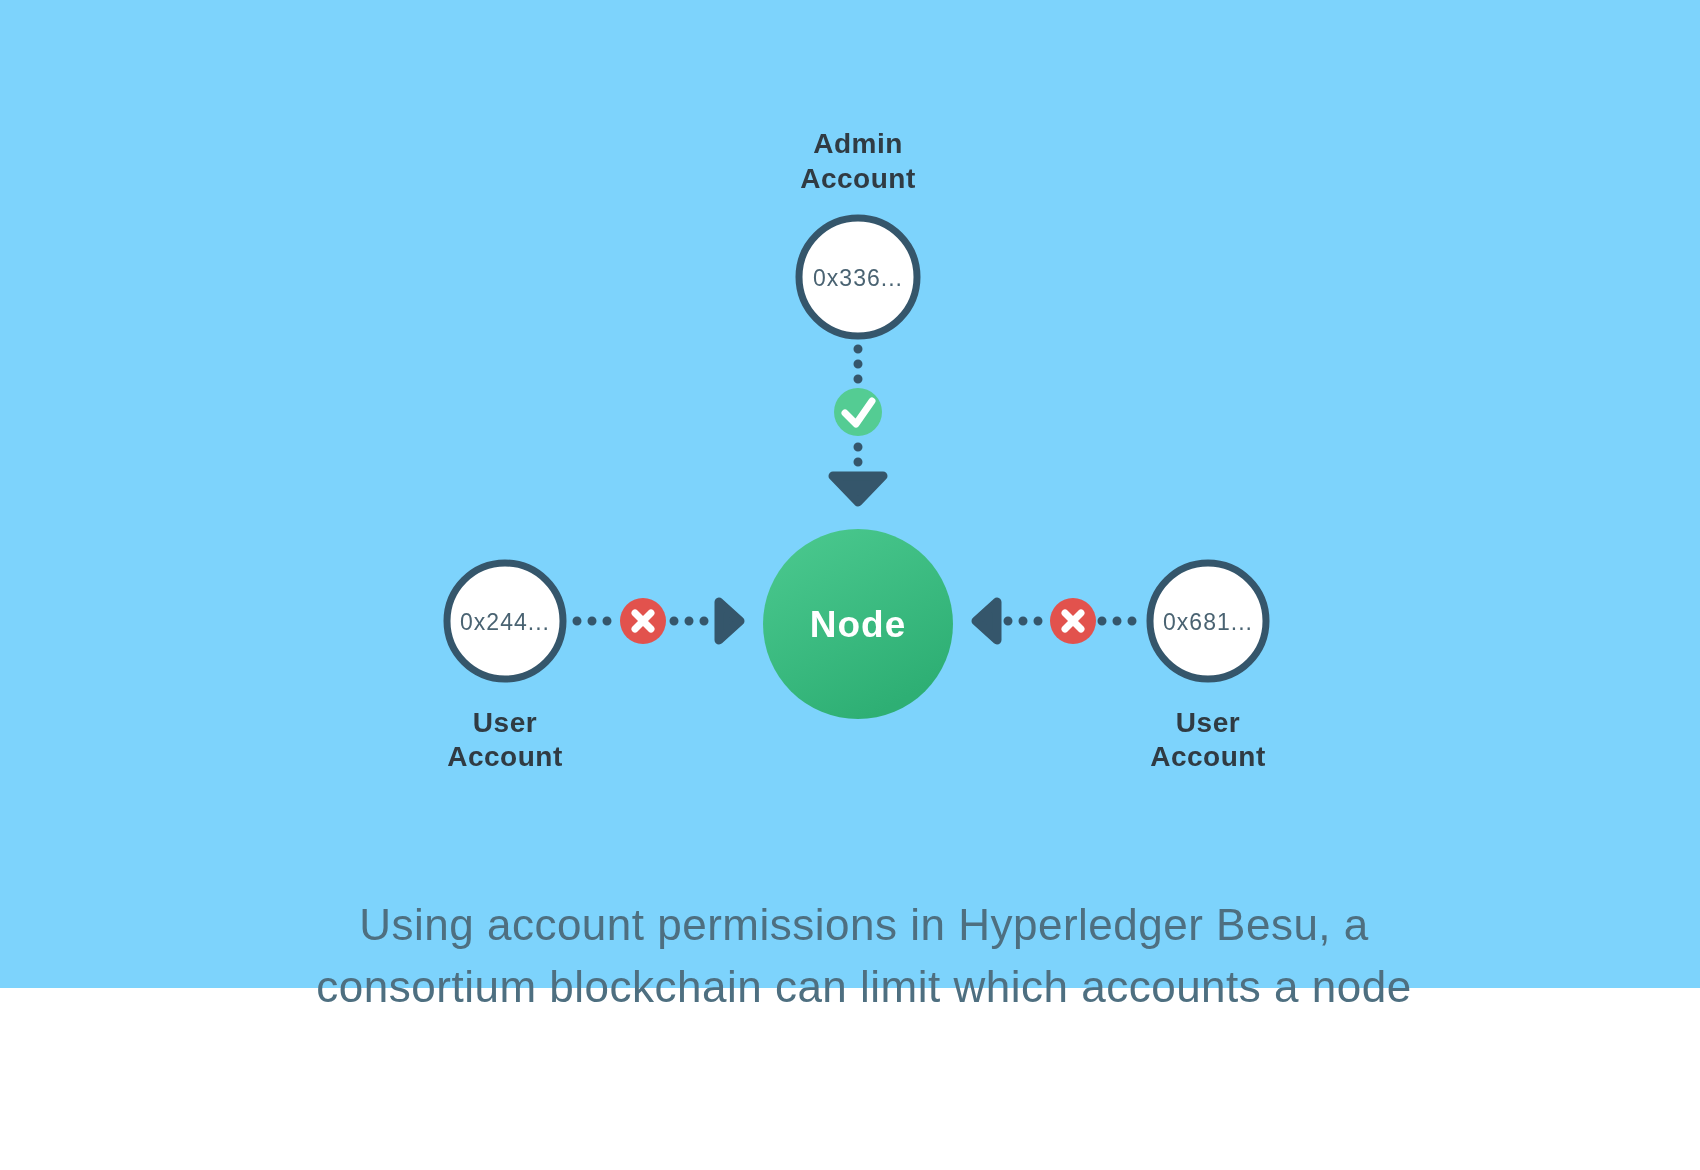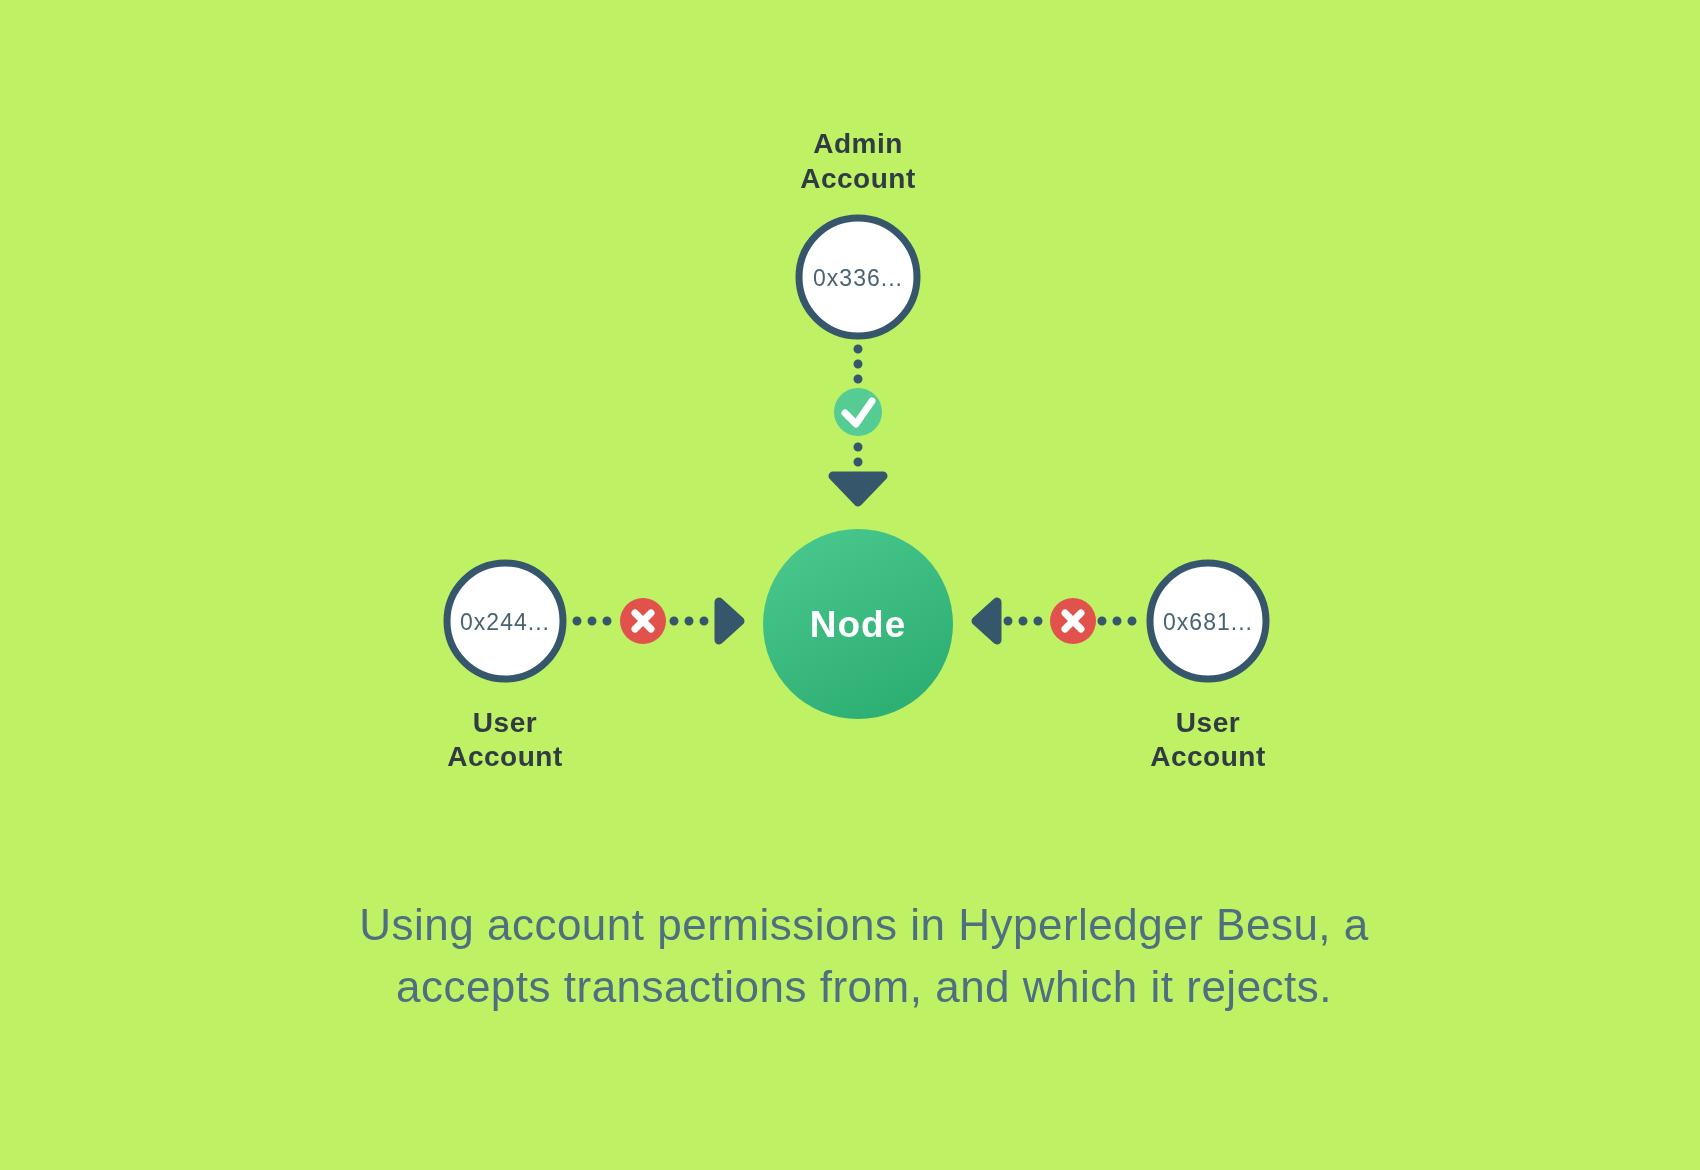--- a/index.html
+++ b/index.html
@@ -7,22 +7,22 @@
     padding: 0;
     background: #ffffff;
     width: 1700px;
     height: 1170px;
     overflow: hidden;
     font-family: "Liberation Sans", sans-serif;
   }
   .stage {
     position: relative;
     width: 1700px;
-    height: 1170px;
-    background: #bef264;
+    height: 988px;
+    background: #7dd3fc;
   }
   svg { position: absolute; top: 0; left: 0; }
 
   .outline-circle {
     fill: #ffffff;
     stroke: #35566B;
     stroke-width: 7;
   }
   .dots {
     stroke: #35566B;
@@ -126,16 +126,16 @@
       <line class="badge-mark" x1="1065" y1="613" x2="1081" y2="629"></line>
       <line class="badge-mark" x1="1081" y1="613" x2="1065" y2="629"></line>
     </g>
     <line class="dots" x1="1102" y1="621" x2="1139" y2="621"></line>
     <text class="lbl" x="1208" y="732">User</text>
     <text class="lbl" x="1208" y="766">Account</text>
   </svg>
 
   <div class="caption">
     <div>Using account permissions in Hyperledger Besu, a</div>
-    <div>accepts transactions from, and which it rejects.</div>
+    <div>consortium blockchain can limit which accounts a node</div>
   </div>
 
 </div>
 
 </body></html>

